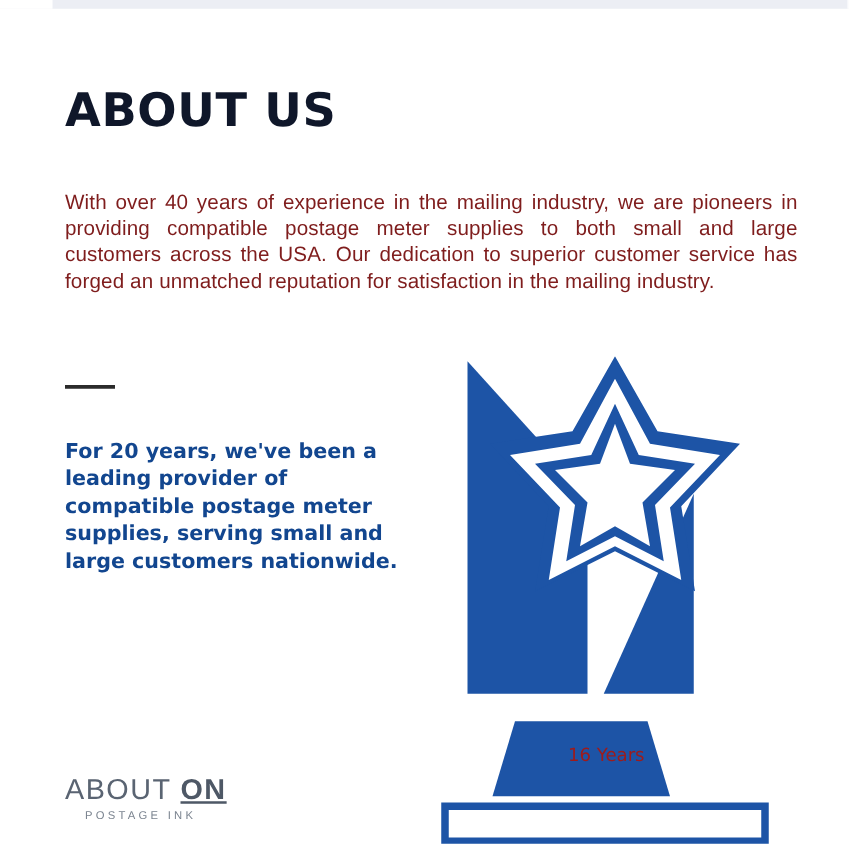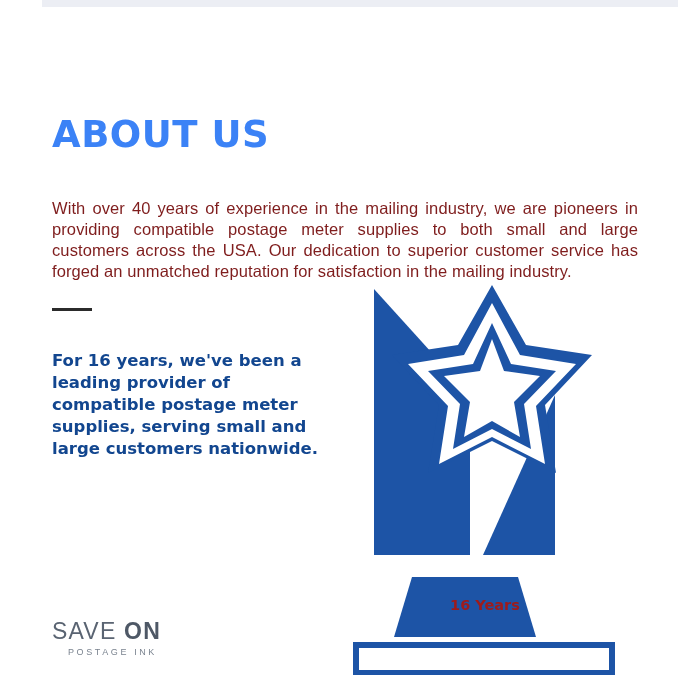--- a/index.html
+++ b/index.html
@@ -43,26 +43,26 @@
 
   .content {
     position: absolute;
     left: 52px;
     top: 0;
     width: 586px;
   }
 
   .title {
     margin: 0;
-    padding-top: 114px;
+    padding-top: 68px;
     font-size: 37px;
     line-height: 42px;
     font-weight: bold;
     letter-spacing: 0.5px;
-    color: #3b82f6;
+    color: #0f172a;
     font-family: "DejaVu Sans", sans-serif;
   }
 
   .body-copy {
     margin: 0;
     padding-top: 42px;
     width: 586px;
     font-size: 16.5px;
     line-height: 21px;
     color: #7f1d1d;
@@ -102,20 +102,21 @@
   .logo-main {
     font-size: 23px;
     letter-spacing: 1.2px;
     color: #5a6472;
     font-family: "Liberation Sans", sans-serif;
     font-weight: normal;
   }
   .logo-main .bold {
     font-weight: bold;
     color: #4e5866;
+    text-decoration: underline;
   }
   .logo-sub {
     margin-top: 2px;
     font-size: 9px;
     letter-spacing: 2.6px;
     color: #7a838f;
     padding-left: 16px;
   }
 
   
@@ -128,21 +129,21 @@
   }
   .trophy svg { display:block; }
 
   .trophy-text {
     position: absolute;
     left: 400px;
     top: 596px;
     width: 170px;
     text-align: center;
     color: #9e1b1b;
-    font-weight: bold;
+    font-weight: normal;
     font-size: 14.5px;
     line-height: 18px;
     font-family: "DejaVu Sans", sans-serif;
     pointer-events: none;
   }
 </style>
 </head>
 <body>
 
 <div class="page">
@@ -152,24 +153,24 @@
     <div class="seg-right"></div>
   </div>
 
   <div class="content">
     <h1 class="title">ABOUT US</h1>
     <p class="body-copy">With over 40 years of experience in the mailing industry, we are pioneers in providing compatible postage meter supplies to both small and large customers across the USA. Our dedication to superior customer service has forged an unmatched reputation for satisfaction in the mailing industry.</p>
   </div>
 
   <div class="divider"></div>
 
-  <p class="highlight">For 16 years, we've been a leading provider of compatible postage meter supplies, serving small and large customers nationwide.</p>
+  <p class="highlight">For 20 years, we've been a leading provider of compatible postage meter supplies, serving small and large customers nationwide.</p>
 
   <div class="logo">
-    <div class="logo-main"><span>SAVE </span><span class="bold">ON</span></div>
+    <div class="logo-main"><span>ABOUT </span><span class="bold">ON</span></div>
     <div class="logo-sub">POSTAGE INK</div>
   </div>
 
   <div class="trophy">
     <svg width="300" height="390" viewBox="0 0 300 390" xmlns="http://www.w3.org/2000/svg" aria-hidden="true">
 
       <polygon points="34,4 34,270 130,270 130,110" fill="#1d54a6"></polygon>
 
       <polygon points="215,110 143,270 215,270" fill="#1d54a6"></polygon>
 

